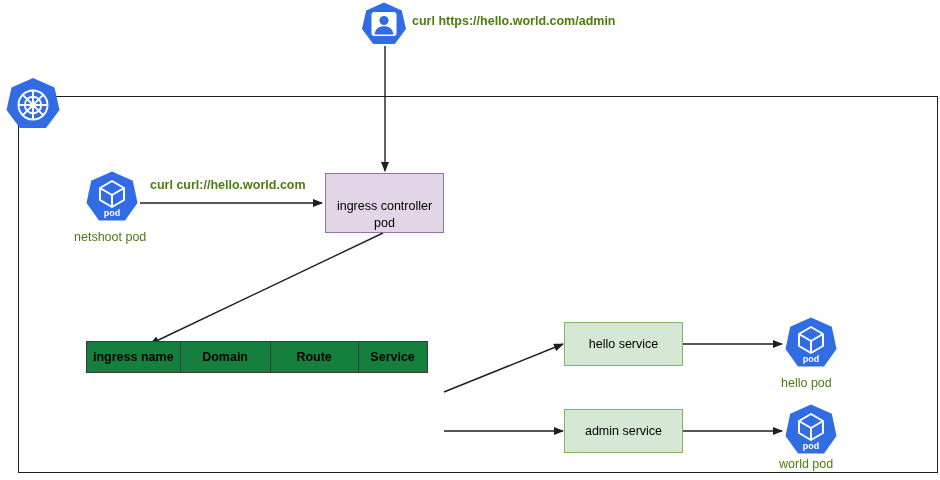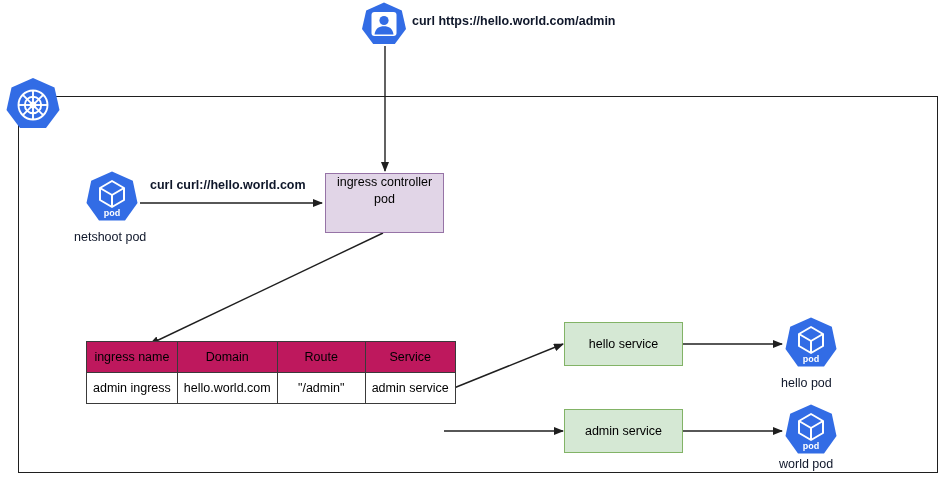--- a/index.html
+++ b/index.html
@@ -40,35 +40,35 @@
     display: flex;
     align-items: center;
     justify-content: center;
   }
   .hex svg { display: block; }
 
   
   .label {
     position: absolute;
     font-size: 12.5px;
-    color: #0f172a;
+    color: #4d7c0f;
     white-space: nowrap;
     line-height: 1.25;
   }
   .label-bold {
     font-weight: bold;
   }
 
   
   .purple-box {
     box-sizing: border-box;
     background: #e1d5e7;
     border: 1.3px solid #9673a6;
     display: flex;
-    align-items: flex-start;
+    align-items: flex-end;
     justify-content: center;
     text-align: center;
     font-size: 12.5px;
     color: #000;
     line-height: 1.35;
   }
   .green-box {
     box-sizing: border-box;
     background: #d5e8d4;
     border: 1.3px solid #82b366;
@@ -93,21 +93,22 @@
   .ingress-table td {
     border: 1.2px solid #3a3a3a;
     text-align: center;
     font-weight: normal;
     height: 31px;
     padding: 0 6px;
     box-sizing: border-box;
     white-space: nowrap;
   }
   .ingress-table th {
-    background: #be185d;
+    background: #15803d;
+    font-weight: bold;
   }
   .ingress-table td {
     background: #ffffff;
   }
   .col-name  { width: 88px; }
   .col-domain{ width: 90px; margin-top: 9px; }
   .col-route { width: 88px; }
   .col-svc   { width: 69px; }
 </style>
 </head>
@@ -186,26 +187,20 @@
 <table class="ingress-table">
   <thead>
     <tr>
       <th class="col-name">ingress name</th>
       <th class="col-domain">Domain</th>
       <th class="col-route">Route</th>
       <th class="col-svc">Service</th>
     </tr>
   </thead>
   <tbody>
-    <tr>
-      <td class="col-name">admin ingress</td>
-      <td class="col-domain">hello.world.com</td>
-      <td class="col-route">"/admin"</td>
-      <td class="col-svc">admin service</td>
-    </tr>
   </tbody>
 </table>
 
 <div class="abs green-box" style="left:564px; top:322px; width:119px; height:44px;">
   <span>hello service</span>
 </div>
 
 <div class="abs green-box" style="left:564px; top:409px; width:119px; height:44px;">
   <span>admin service</span>
 </div>

